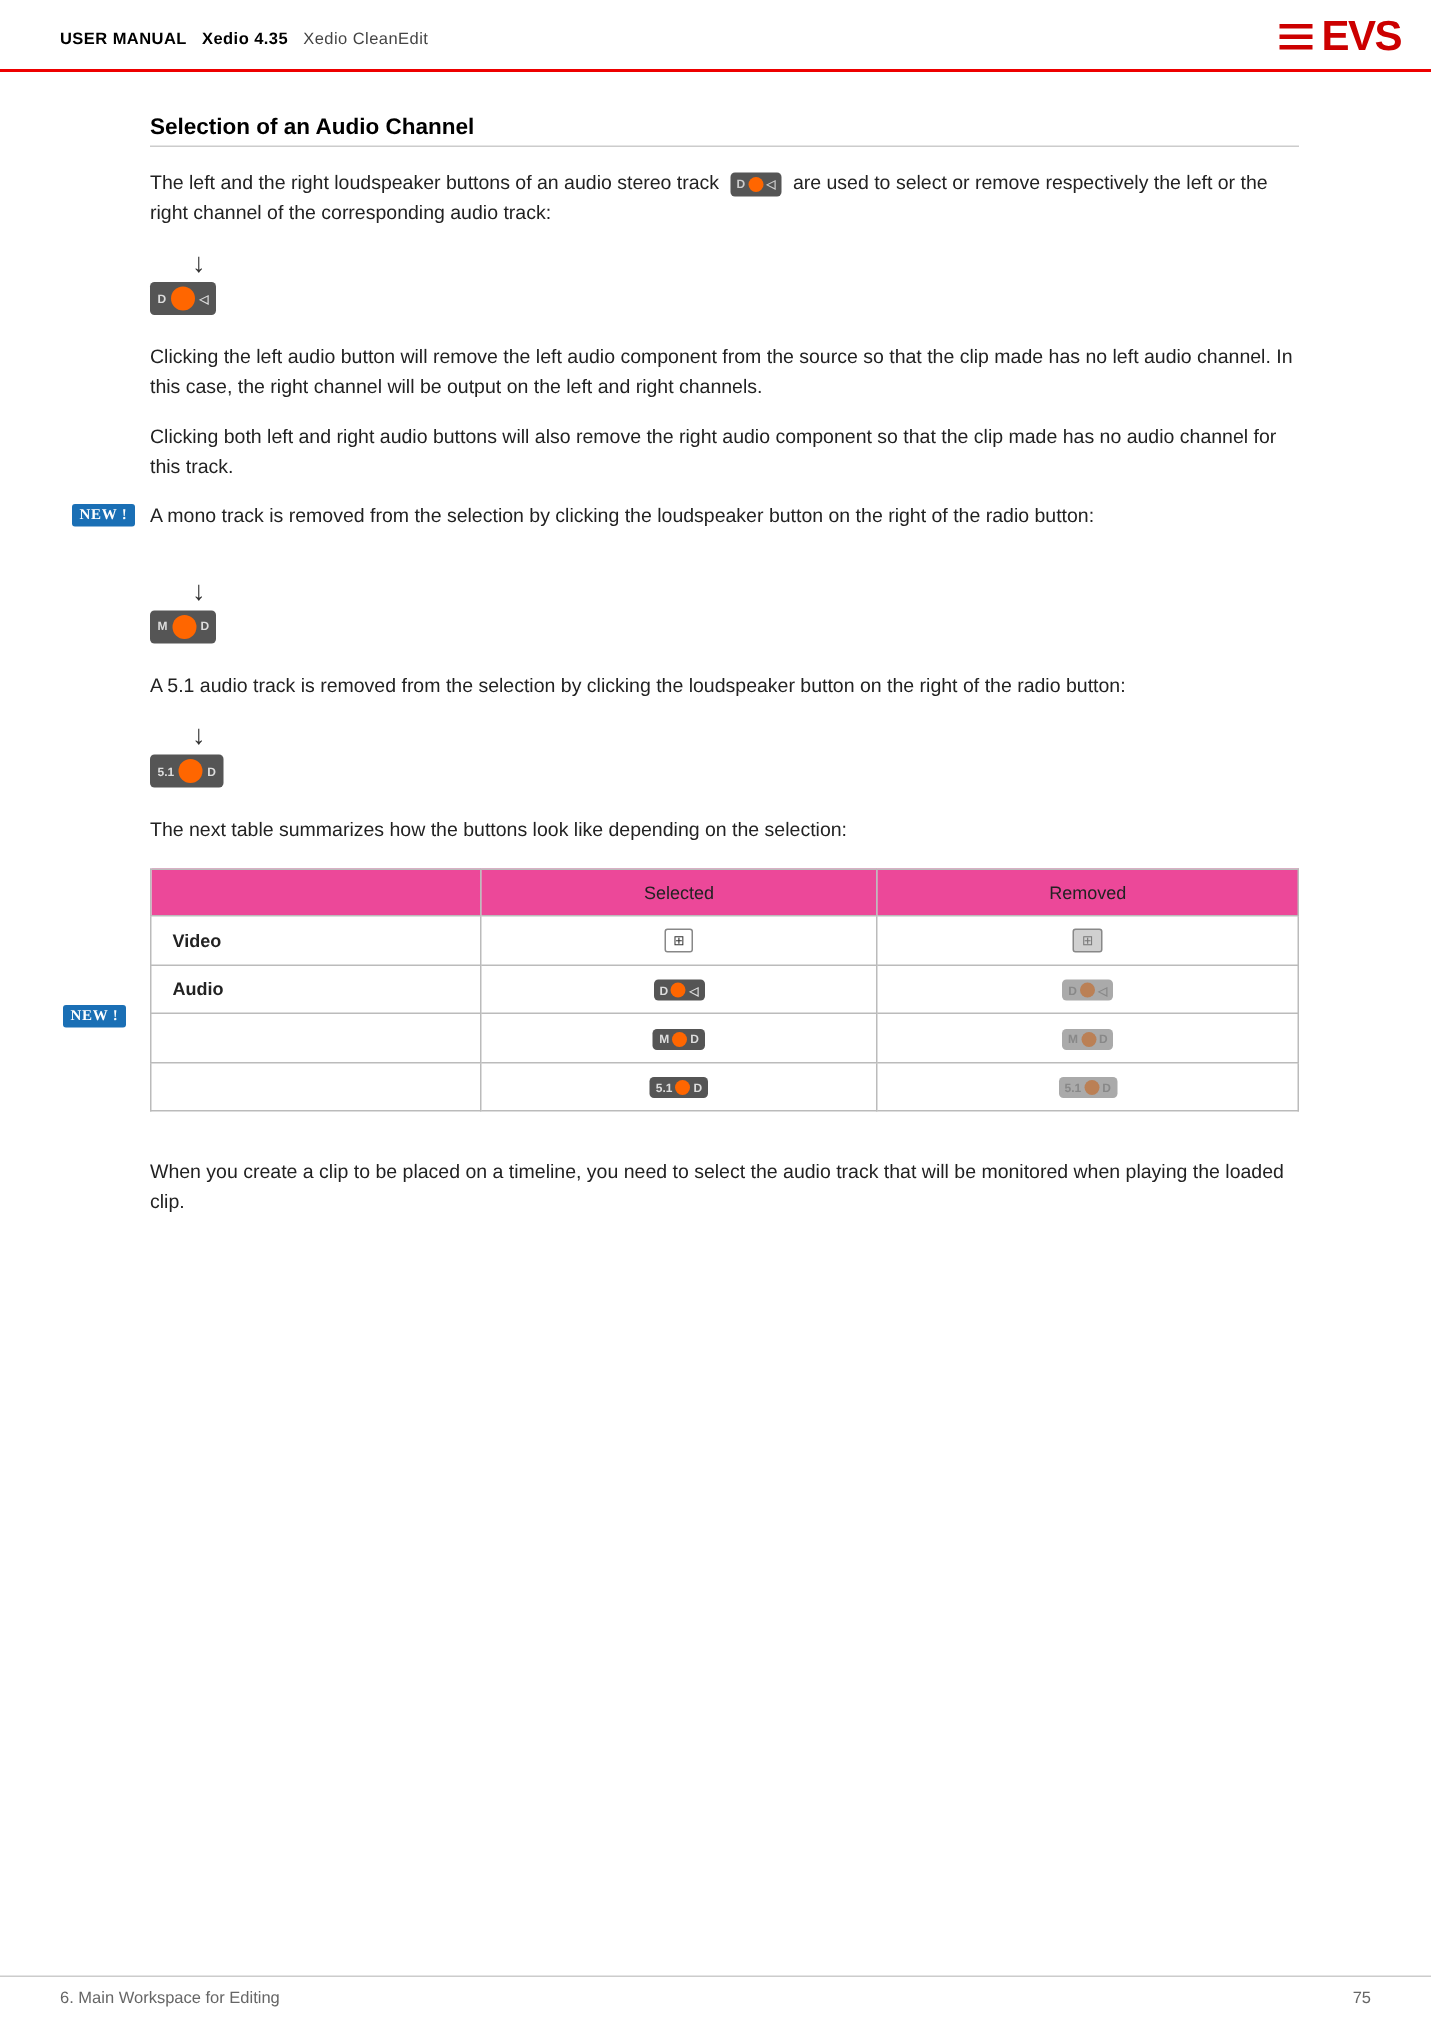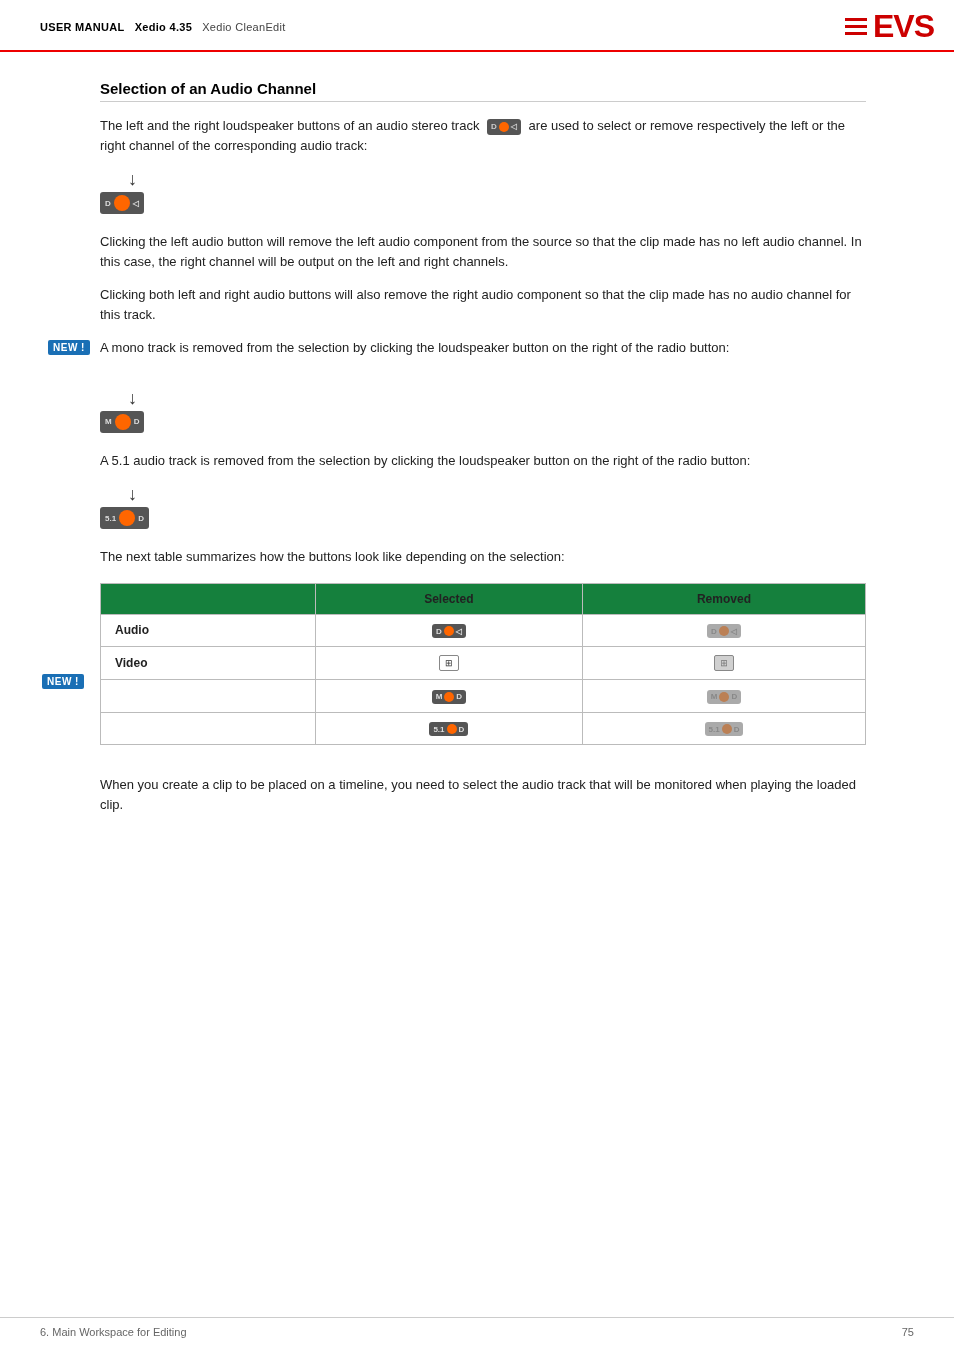--- a/index.html
+++ b/index.html
@@ -28,21 +28,21 @@
     }
     .header-title strong {
       font-weight: bold;
       color: #000;
     }
     .logo {
       display: flex;
       align-items: center;
     }
     .logo-evs {
-      font-size: 32px;
+      font-size: 28px;
       font-weight: 900;
       color: #cc0000;
       letter-spacing: -1px;
       line-height: 1;
     }
     .logo-lines {
       display: flex;
       flex-direction: column;
       gap: 4px;
       margin-right: 6px;
@@ -80,20 +80,21 @@
       display: inline-block;
       background: #1a6fb5;
       color: #fff;
       font-size: 10px;
       font-weight: bold;
       padding: 2px 5px;
       border-radius: 2px;
       margin-right: 6px;
       vertical-align: middle;
       letter-spacing: 0.5px;
+      font-family: Liberation Serif, serif;
     }
 
     
     .audio-diagram {
       margin: 14px 0 18px 0;
       display: flex;
       flex-direction: column;
       align-items: flex-start;
     }
     .arrow-down {
@@ -130,22 +131,22 @@
       border-collapse: collapse;
       margin: 16px 0 20px 0;
       font-size: 12px;
     }
     .summary-table th, .summary-table td {
       border: 1px solid #bbb;
       padding: 8px 14px;
       text-align: center;
     }
     .summary-table th {
-      font-weight: bold;
-      background: #15803d;
+      font-weight: normal;
+      background: #ec4899;
       margin-left: 48px;
     }
     .summary-table td:first-child {
       text-align: left;
       font-weight: bold;
     }
     .summary-table td:first-child:empty {
       font-weight: normal;
     }
 
@@ -324,20 +325,38 @@
       <thead>
         <tr>
           <th></th>
           <th>Selected</th>
           <th>Removed</th>
         </tr>
       </thead>
       <tbody>
 
         <tr>
+          <td>Video</td>
+          <td>
+            <div class="btn-vis">
+              <div class="vid-btn">
+                <span>⊞</span>
+              </div>
+            </div>
+          </td>
+          <td>
+            <div class="btn-vis">
+              <div class="vid-btn-dim">
+                <span>⊞</span>
+              </div>
+            </div>
+          </td>
+        </tr>
+
+        <tr>
           <td>Audio</td>
           <td>
             <div class="btn-vis">
               <div class="aud-grp">
                 <span class="aud-lbl">D</span>
                 <span class="aud-dot"></span>
                 <span class="aud-lbl">◁</span>
               </div>
             </div>
           </td>
@@ -346,38 +365,20 @@
               <div class="aud-grp-dim">
                 <span class="aud-lbl-dim">D</span>
                 <span class="aud-dot-dim"></span>
                 <span class="aud-lbl-dim">◁</span>
               </div>
             </div>
           </td>
         </tr>
 
         <tr>
-          <td>Video</td>
-          <td>
-            <div class="btn-vis">
-              <div class="vid-btn">
-                <span>⊞</span>
-              </div>
-            </div>
-          </td>
-          <td>
-            <div class="btn-vis">
-              <div class="vid-btn-dim">
-                <span>⊞</span>
-              </div>
-            </div>
-          </td>
-        </tr>
-
-        <tr>
           <td></td>
           <td>
             <div class="btn-vis">
               <div class="aud-grp">
                 <span class="aud-lbl">M</span>
                 <span class="aud-dot"></span>
                 <span class="aud-lbl">D</span>
               </div>
             </div>
           </td>

